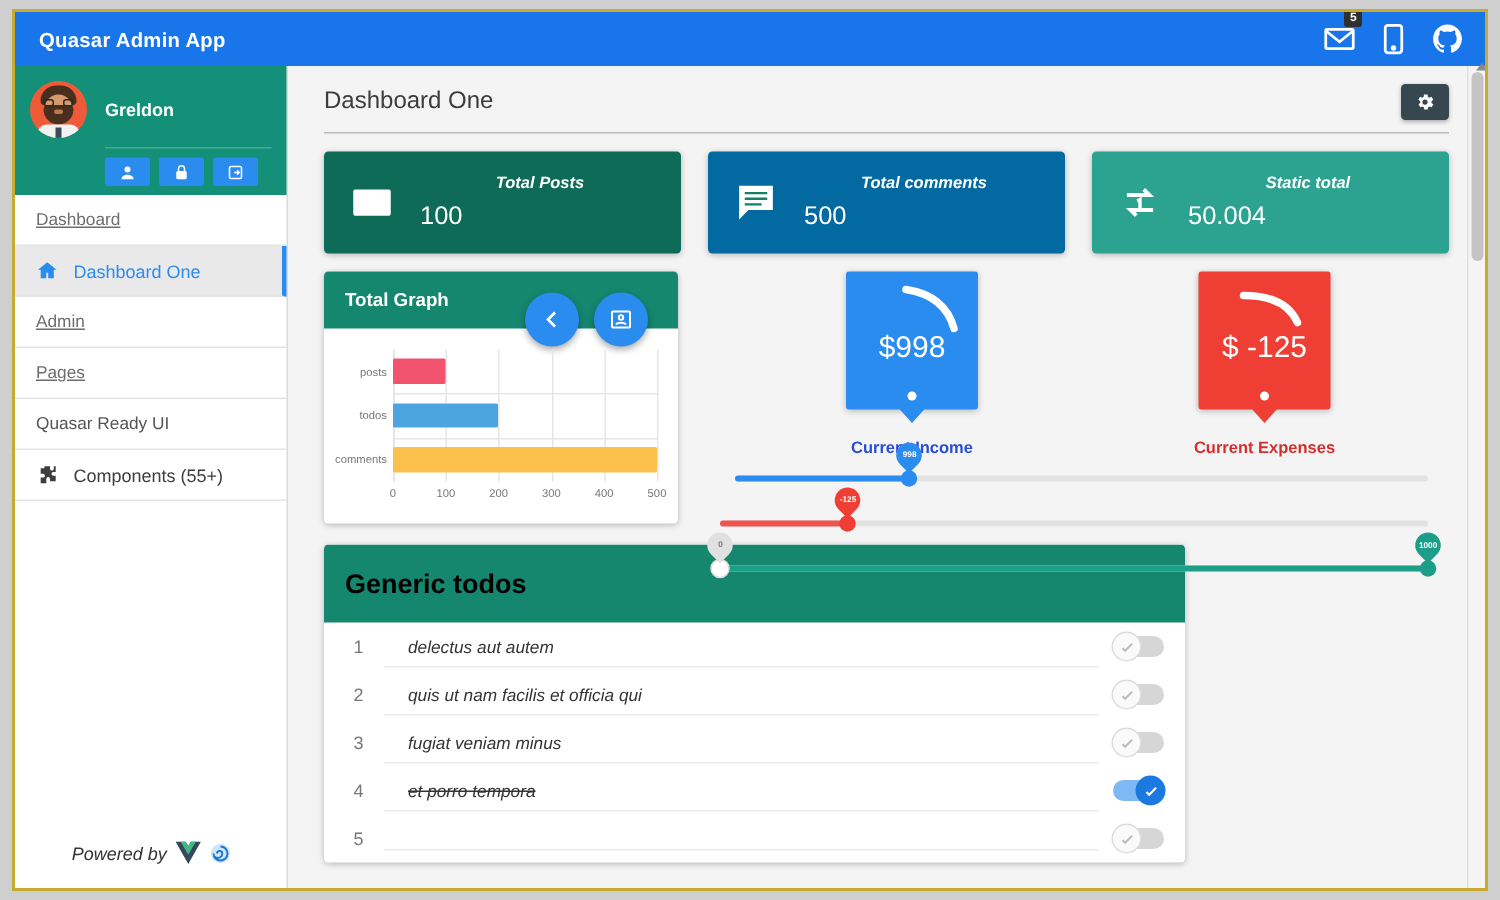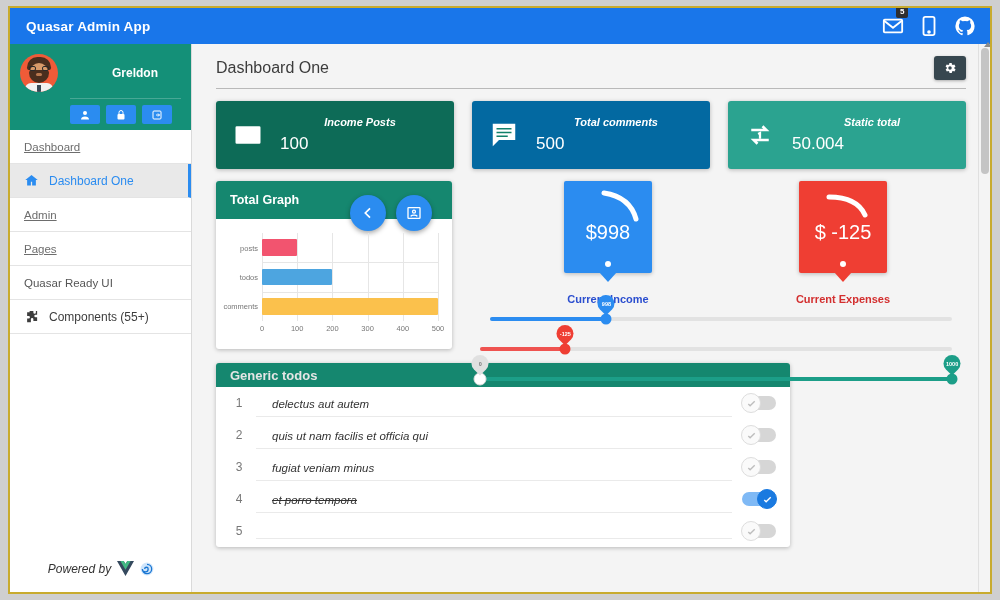--- a/index.html
+++ b/index.html
@@ -37,21 +37,21 @@
 
   
   #sidebar {
     position: absolute; left: 0; top: 36px; width: 182px; height: 548px;
     background: #fff; border-right: 1px solid #dadada;
   }
   #profile {
     height: 86px; background: #149078; padding: 10px 10px 0 10px;
     display: flex; flex-direction: column;
   }
-  .prof-top { display: flex; align-items: center; gap: 42px; }
+  .prof-top { display: flex; align-items: center; }
   .avatar {
     width: 38px; height: 38px; border-radius: 50%; background: #ef5b38;
     position: relative; overflow: hidden; flex: none;
   }
   .av-hair { position:absolute; left:7px; top:3px; width:24px; height:13px; background:#4a2e1e; border-radius:12px 12px 3px 3px; }
   .av-face { position:absolute; left:10px; top:9px; width:18px; height:17px; background:#d79a6a; border-radius:9px 9px 8px 8px; }
   .av-beard{ position:absolute; left:9px; top:16px; width:20px; height:13px; background:#4a2e1e; border-radius:3px 3px 10px 10px; }
   .av-mouth{ position:absolute; left:16px; top:19px; width:6px; height:3px; background:#b9784f; border-radius:2px; }
   .av-glass{ position:absolute; left:9px; top:12px; width:20px; height:5px; }
   .av-glass i { position:absolute; top:0; width:7px; height:5px; border:1.2px solid #2a2a2a; border-radius:2px; display:block; }
@@ -195,22 +195,22 @@
   }
   .minipin.grey { background:#e0e0e0; }
   .minipin.grey span { color:#777; }
 
   
   #todocard {
     margin: 14px 24px 0 24px; width: 574px; background:#fff; border-radius:3px;
     box-shadow: 0 1px 4px rgba(0,0,0,.25); overflow:hidden;
   }
   #todohead {
-    height: 24px; background:#15876f; display:flex; align-items:center;
-    padding-left: 14px; color:#e5e5e5; font-size: 13px; font-weight:bold;
+    height: 52px; background:#15876f; display:flex; align-items:center;
+    padding-left: 14px; color:#000000; font-size: 18px; font-weight:bold;
   }
   .todo-row { display:flex; align-items:center; padding: 0 14px 0 10px; height: 32px; }
   .todo-num { width: 26px; text-align:center; font-size: 12px; color:#777; }
   .todo-txt {
     flex:1; font-size: 11.5px; color:#333; border-bottom: 1px solid #eaeaea;
     padding: 8px 0 6px 16px; margin-left: 4px; font-style: italic;
   }
   .todo-txt.done { text-decoration: line-through; }
   .toggle {
     width: 34px; height: 14px; border-radius: 7px; background:#d6d6d6;
@@ -354,21 +354,21 @@
     <div id="headrule"></div>
 
     <div id="stats">
       <div class="stat" style="background:#0d6b57;">
         <div class="sic">
           <svg viewBox="0 0 24 24" fill="currentColor">
             <path d="M3 5h18a1 1 0 0 1 1 1v12a1 1 0 0 1-1 1H3a1 1 0 0 1-1-1V6a1 1 0 0 1 1-1zm9 9L3.6 6.6h16.8z"></path>
           </svg>
         </div>
         <div class="sbody">
-          <div class="slab">Income Posts</div>
+          <div class="slab">Total Posts</div>
           <div class="sval">100</div>
         </div>
       </div>
 
       <div class="stat" style="background:#0369a1;">
         <div class="sic">
           <svg viewBox="0 0 24 24" fill="currentColor">
             <path d="M3 3h18v13H8l-5 5z"></path>
             <path d="M6 7h12M6 10h12M6 13h9" stroke="#12806a" stroke-width="1.3"></path>
           </svg>

